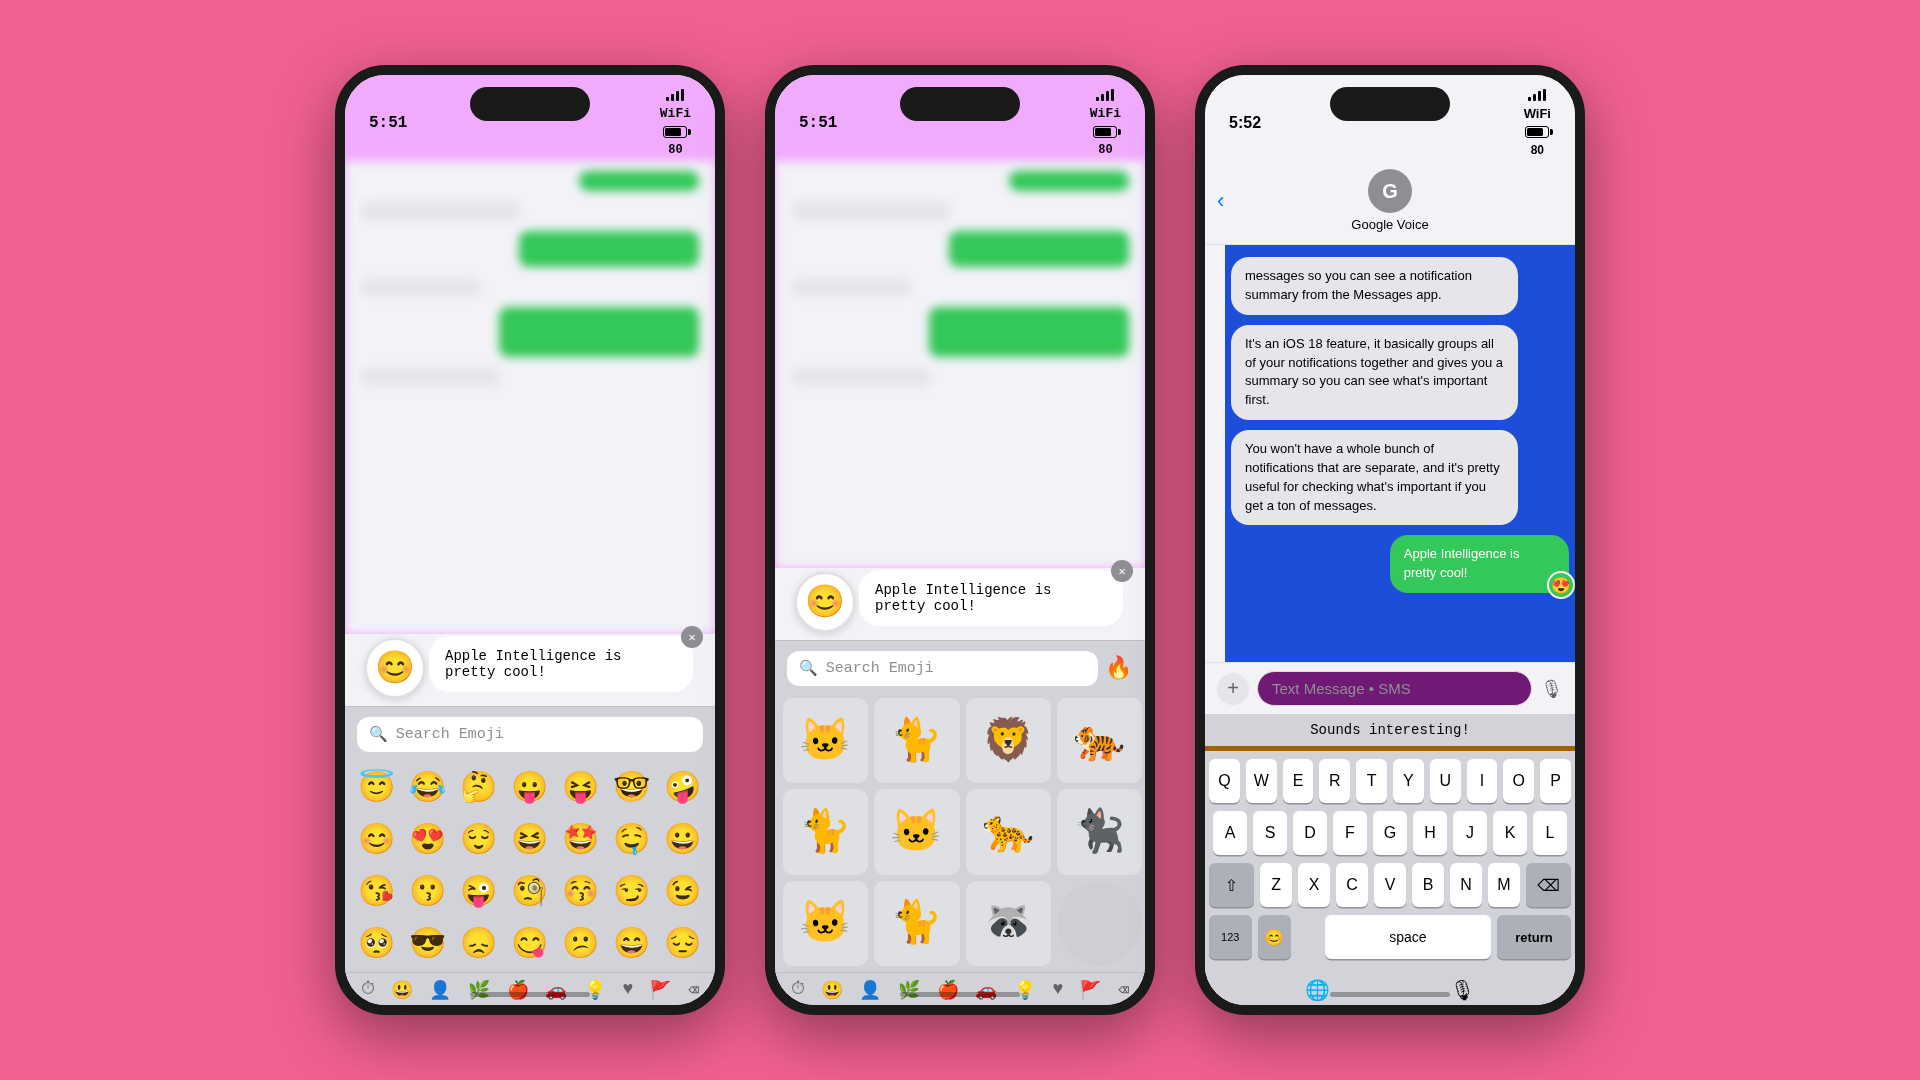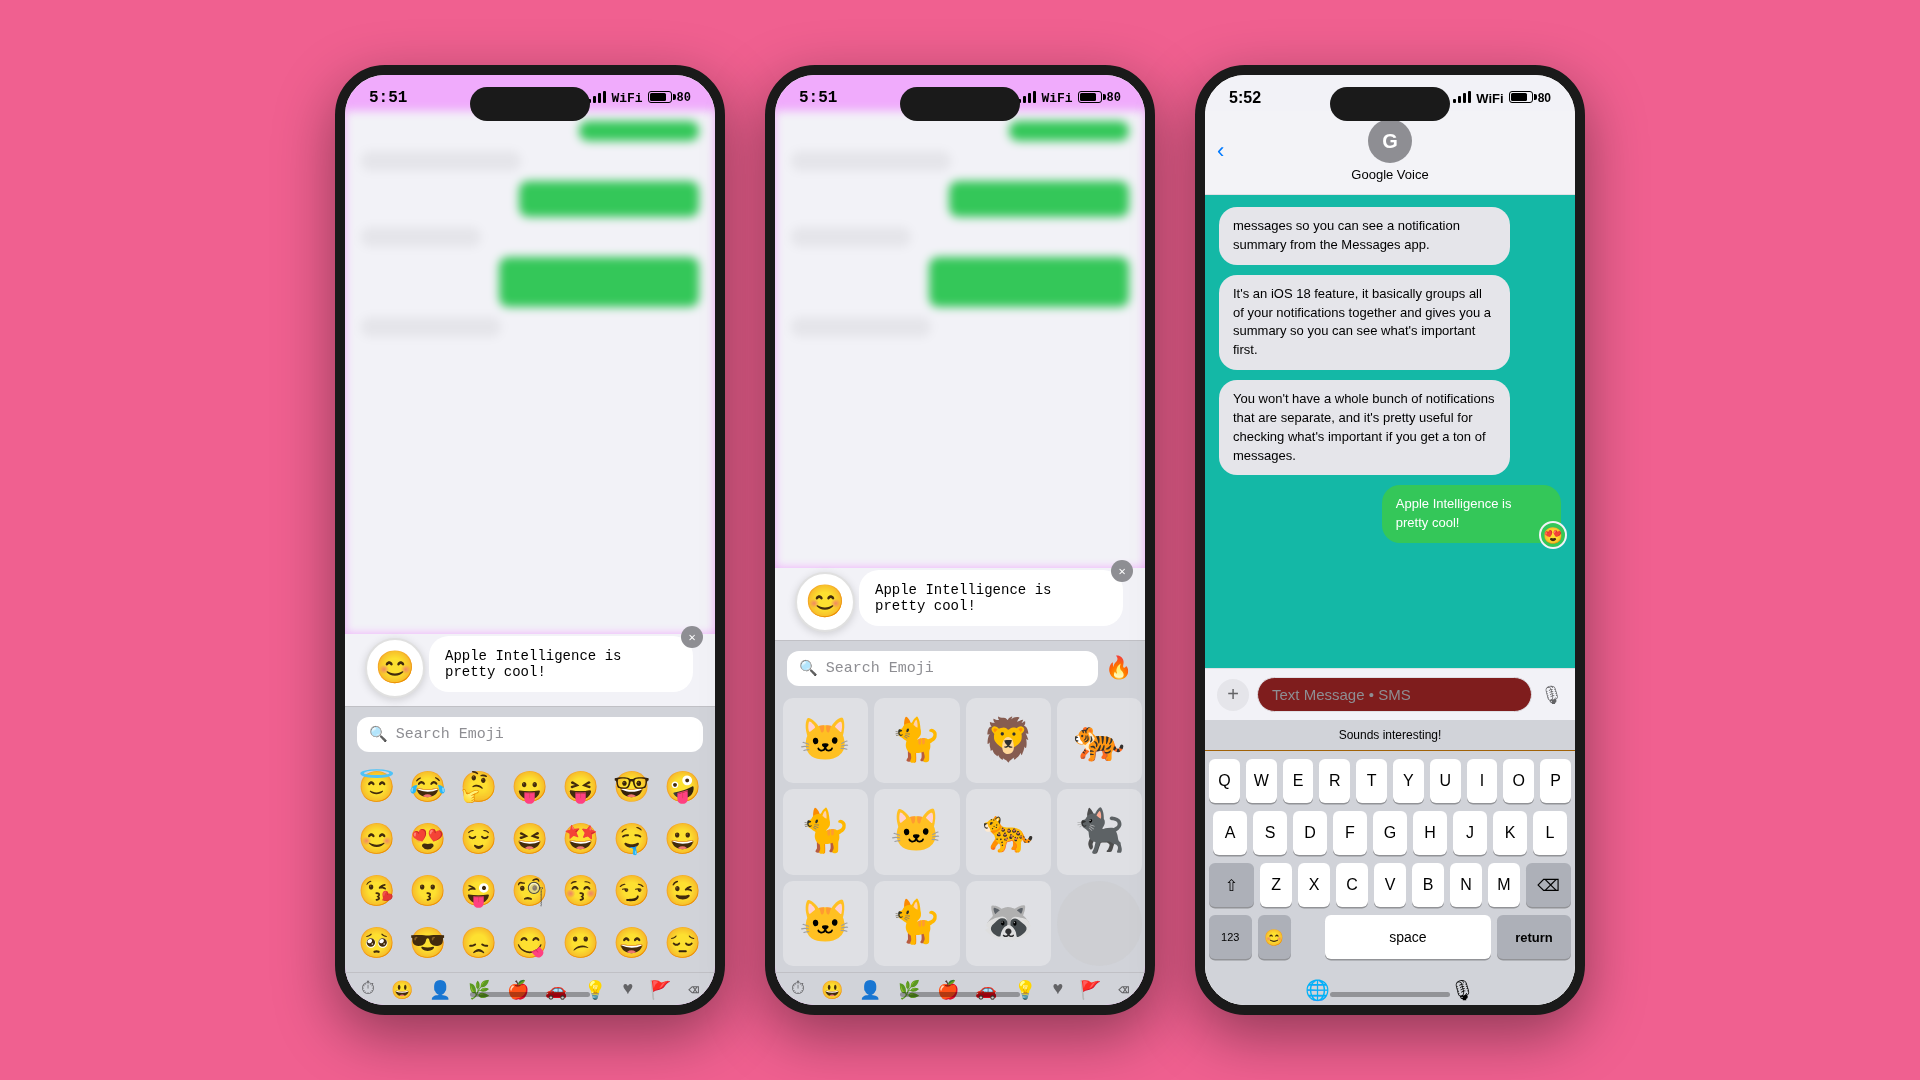--- a/index.html
+++ b/index.html
@@ -46,21 +46,21 @@
       display: flex;
       justify-content: space-between;
       align-items: center;
       padding: 14px 24px 4px;
       font-size: 15px;
       font-weight: 600;
       position: relative;
       z-index: 50;
     }
     .status-time { font-weight: 700; font-size: 16px; }
-    .status-icons { display: flex; align-items: flex-start; gap: 5px; font-size: 13px; }
+    .status-icons { display: flex; align-items: center; gap: 5px; font-size: 13px; flex-direction: column; }
     .battery-icon {
       width: 24px; height: 12px; border: 1.5px solid #000; border-radius: 3px;
       position: relative; display: inline-flex; align-items: center;
     }
     .battery-icon::after {
       content: ''; position: absolute; right: -5px; top: 50%; transform: translateY(-50%);
       width: 3px; height: 6px; background: #000; border-radius: 0 2px 2px 0;
     }
     .battery-fill { height: 8px; background: #000; border-radius: 1.5px; margin: 1px; width: 16px; }
     .battery-num { font-size: 12px; font-weight: 600; }
@@ -233,23 +233,24 @@
       background: #8e8e93;
       border-radius: 50%;
       display: flex; align-items: center; justify-content: center;
       color: #fff; font-size: 20px; font-weight: 600;
     }
 
     .contact-name { font-size: 13px; color: #000; }
 
     .phone3-messages {
       flex: 1;
-      padding: 12px 14px;
+      padding: 12px 6px;
       overflow: hidden;
-      background: #14b8a6;
+      background: #1d4ed8;
+      margin-left: 20px;
     }
 
     .chat-bubble {
       background: #e5e5ea;
       border-radius: 18px;
       padding: 10px 14px;
       font-size: 14px;
       line-height: 1.45;
       color: #000;
       max-width: 85%;
@@ -275,38 +276,39 @@
     .input-plus {
       width: 32px; height: 32px;
       background: #e5e5ea;
       border-radius: 50%;
       display: flex; align-items: center; justify-content: center;
       font-size: 20px; color: #636366;
     }
 
     .input-box {
       flex: 1;
-      background: #7f1d1d;
+      background: #701a75;
       border-radius: 20px;
       border: 1px solid #e0e0e5;
       padding: 8px 14px;
       font-size: 15px;
       color: #8e8e93;
       display: flex; align-items: center;
     }
 
     .mic-icon { color: #636366; font-size: 18px; }
 
     .suggestion-bar {
       padding: 8px 16px;
       background: #d1d3d9;
       text-align: center;
-      font-size: 12px;
+      font-size: 14px;
       color: #000;
-      border-bottom: 1px solid #a16207;
+      border-bottom: 5px solid #a16207;
+      font-family: Liberation Mono, monospace;
     }
 
     
     .keyboard {
       background: #d1d3d9;
       padding: 8px 4px;
     }
 
     .key-row {
       display: flex;

